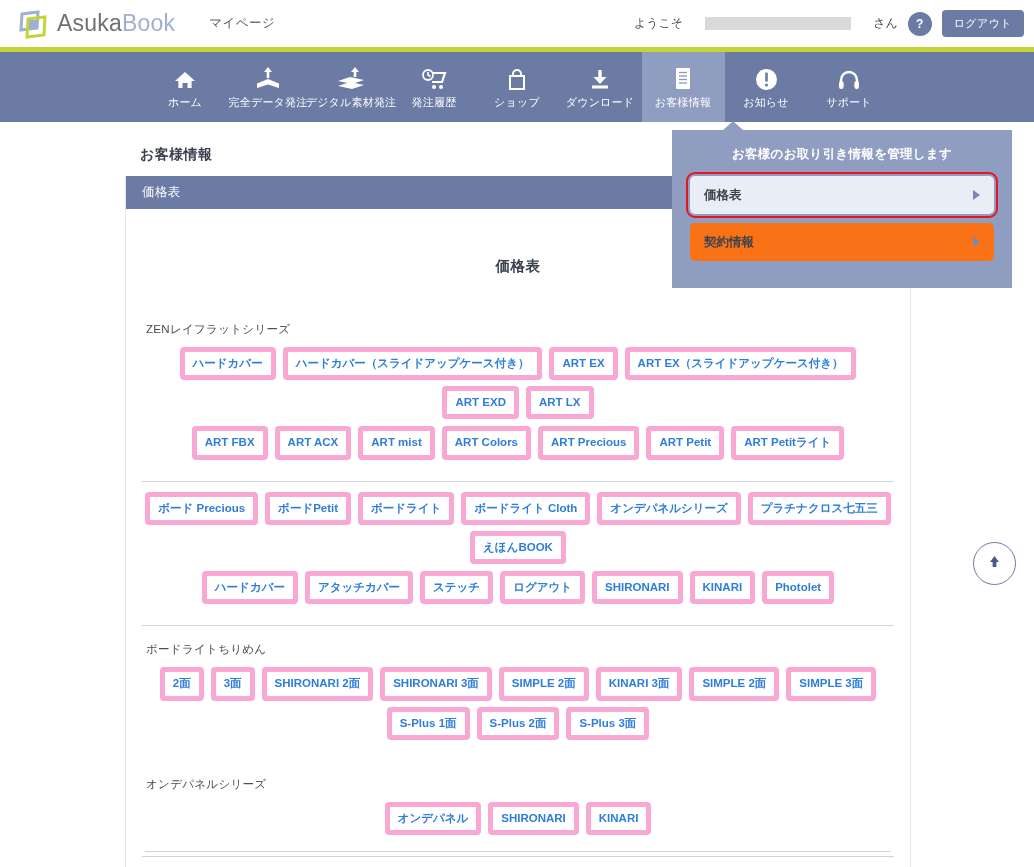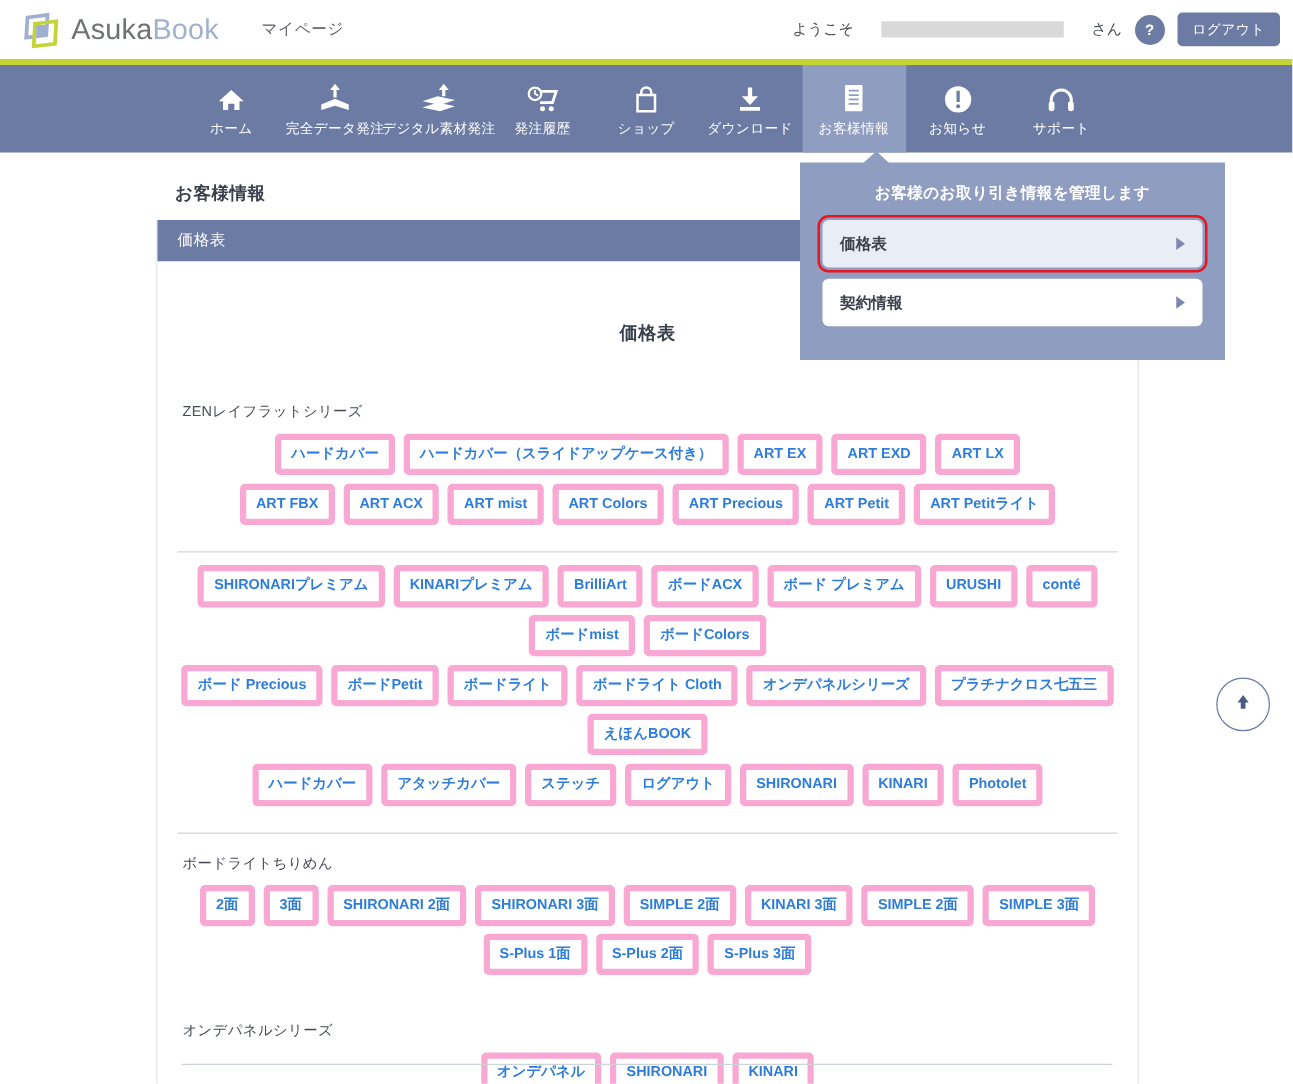--- a/index.html
+++ b/index.html
@@ -94,21 +94,21 @@
     letter-spacing: .2px;
   }
   .nav-item.active { background: #8f9dc0; }
   .nav-icon { height: 26px; display: flex; align-items: flex-end; justify-content: center; }
   .nav-icon svg { display: block; }
   .nav-label { white-space: nowrap; }
 
   
   .dropdown {
     position: absolute;
-    left: 640px; top: 130px;
+    left: 672px; top: 130px;
     width: 340px;
     background: #8f9dc0;
     padding: 16px 18px 18px 18px;
     z-index: 40;
   }
   .dropdown:before {
     content: "";
     position: absolute;
     top: -9px; left: 50px;
     border-left: 11px solid transparent;
@@ -120,21 +120,21 @@
     font-size: 12.5px;
     font-weight: bold;
     text-align: center;
     margin-bottom: 13px;
     letter-spacing: .3px;
   }
   .dd-item {
     position: relative;
     height: 38px;
     border-radius: 5px;
-    background: #ffffff;
+    background: #f97316;
     display: flex;
     align-items: center;
     padding: 0 14px;
     font-size: 12.5px;
     font-weight: bold;
     color: #3d434c;
     margin-bottom: 9px;
     cursor: pointer;
   }
   .dd-item.selected {
@@ -381,46 +381,36 @@
       <div class="panel-head">価格表</div>
       <div class="panel-body">
         <div class="section-title-center">価格表</div>
         <div id="groups">
             <div class="group">
               <div class="group-label">ZENレイフラットシリーズ</div>
               <div class="btn-row">
                 <span class="prod-btn">ハードカバー</span>
                 <span class="prod-btn">ハードカバー（スライドアップケース付き）</span>
                 <span class="prod-btn">ART EX</span>
+                <span class="prod-btn">ART EX（スライドアップケース付き）</span>
                 <span class="prod-btn">ART EXD</span>
                 <span class="prod-btn">ART LX</span>
               </div>
               <div class="btn-row">
                 <span class="prod-btn">ART FBX</span>
                 <span class="prod-btn">ART ACX</span>
                 <span class="prod-btn">ART mist</span>
                 <span class="prod-btn">ART Colors</span>
                 <span class="prod-btn">ART Precious</span>
                 <span class="prod-btn">ART Petit</span>
                 <span class="prod-btn">ART Petitライト</span>
               </div>
             </div>
             <hr class="divider">
             <div class="group">
-              <div class="btn-row">
-                <span class="prod-btn">SHIRONARIプレミアム</span>
-                <span class="prod-btn">KINARIプレミアム</span>
-                <span class="prod-btn">BrilliArt</span>
-                <span class="prod-btn">ボードACX</span>
-                <span class="prod-btn">ボード プレミアム</span>
-                <span class="prod-btn">URUSHI</span>
-                <span class="prod-btn">conté</span>
-                <span class="prod-btn">ボードmist</span>
-                <span class="prod-btn">ボードColors</span>
-              </div>
               <div class="btn-row">
                 <span class="prod-btn">ボード Precious</span>
                 <span class="prod-btn">ボードPetit</span>
                 <span class="prod-btn">ボードライト</span>
                 <span class="prod-btn">ボードライト Cloth</span>
                 <span class="prod-btn">オンデパネルシリーズ</span>
                 <span class="prod-btn">プラチナクロス七五三</span>
                 <span class="prod-btn">えほんBOOK</span>
               </div>
               <div class="btn-row">

